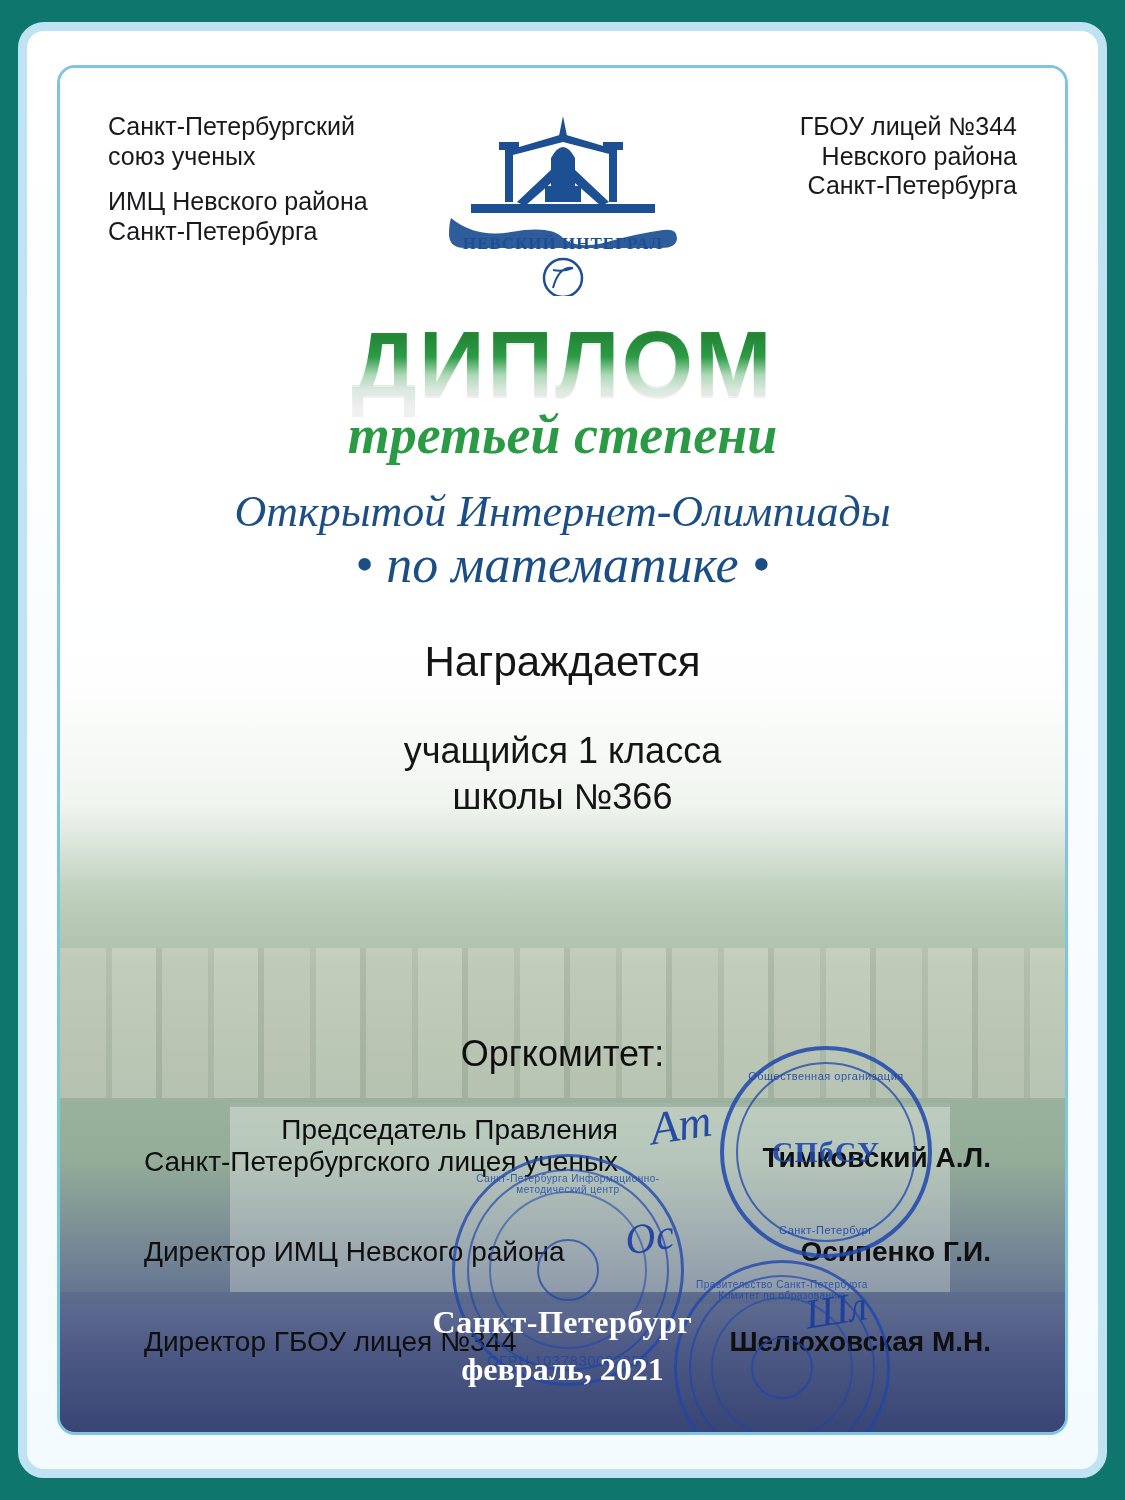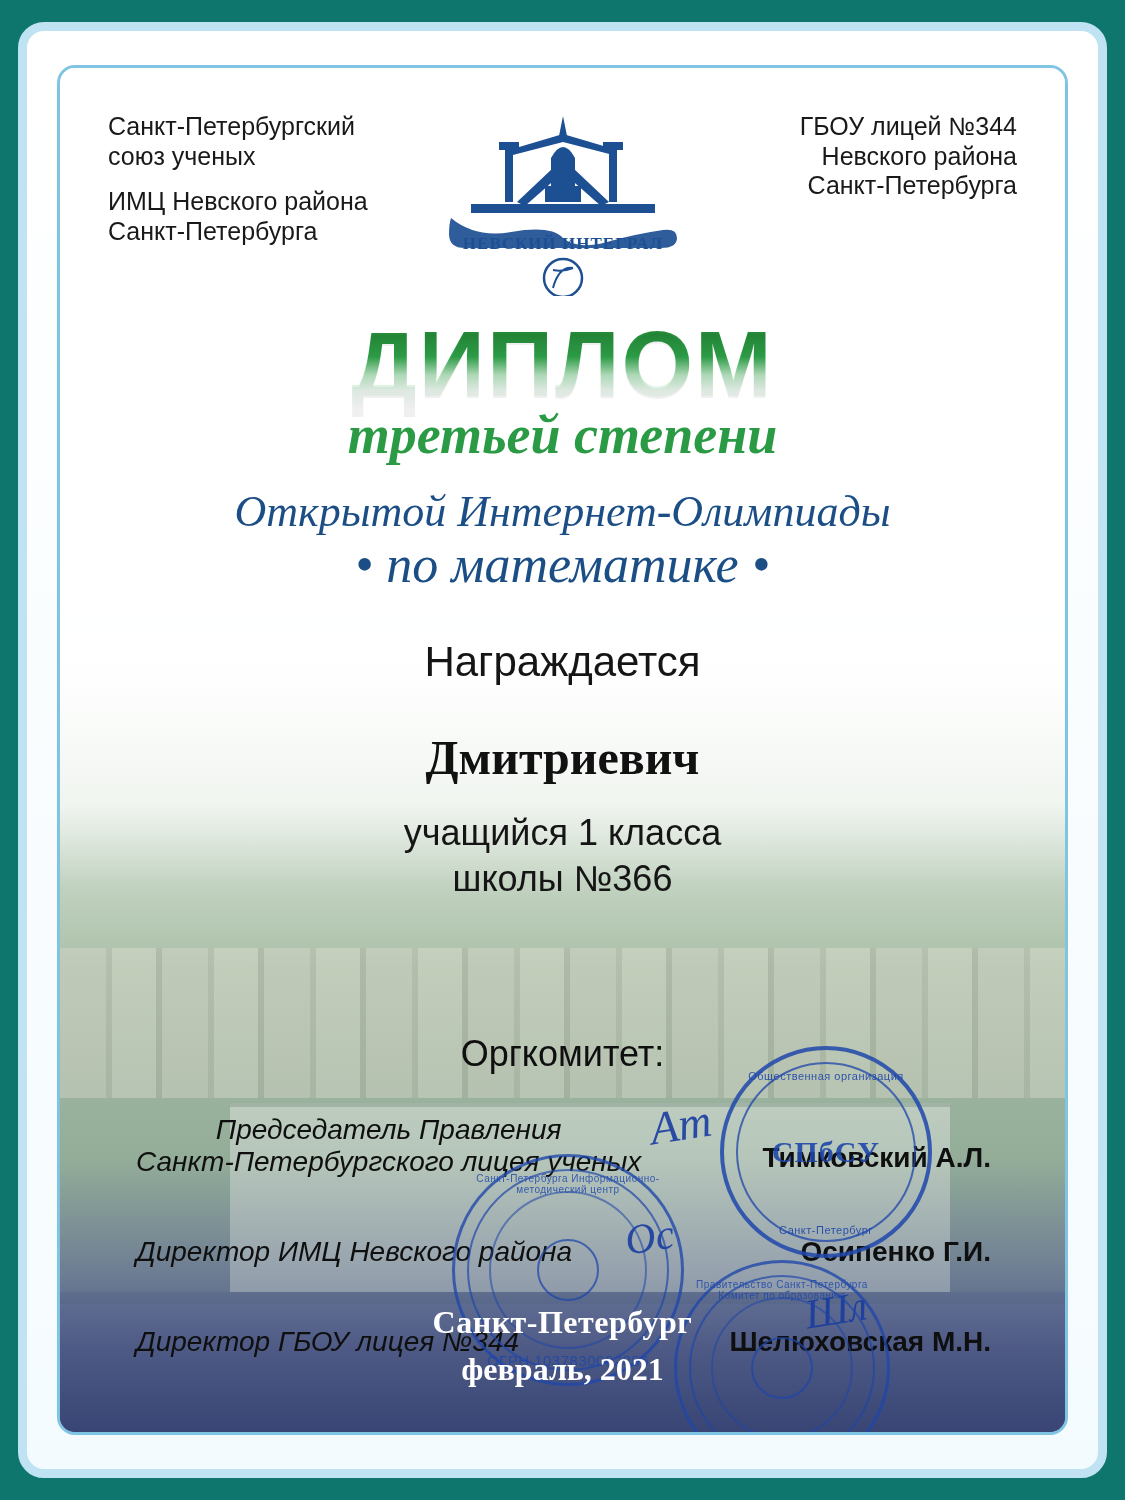--- a/index.html
+++ b/index.html
@@ -225,24 +225,23 @@
   .sig-row {
     position: absolute;
     left: 68px;
     right: 68px;
     font-size: 28px;
     color: #0f0f0f;
     line-height: 1.15;
   }
   .sig-row .role {
     position: absolute;
-    left: 8px;
+    left: 16px;
     top: 0;
-    text-align: center;
-    font-style: italic;
+    text-align: right;
   }
   .sig-row .person {
     position: absolute;
     right: 6px;
     top: 0;
     font-weight: bold;
   }
   #sig1 { top: 1046px; }
   #sig1 .person { top: 28px; }
   #sig2 { top: 1168px; }
@@ -407,21 +406,20 @@
         <div class="title-block">
           <div class="diploma-word">ДИПЛОМ</div>
           <div class="degree-word">третьей степени</div>
           <div class="olymp-1">Открытой Интернет-Олимпиады</div>
           <div class="olymp-2">• по математике •</div>
         </div>
 
         <div class="award">
           <div class="awarded-label">Награждается</div>
           <div class="recipient">
-            <div>Дмитриевич</div>
           </div>
           <div class="grade">
             <div>учащийся 1 класса</div>
             <div>школы №366</div>
           </div>
         </div>
 
         <div class="committee-title">Оргкомитет:</div>
 
         <div class="sig-row" id="sig1">

